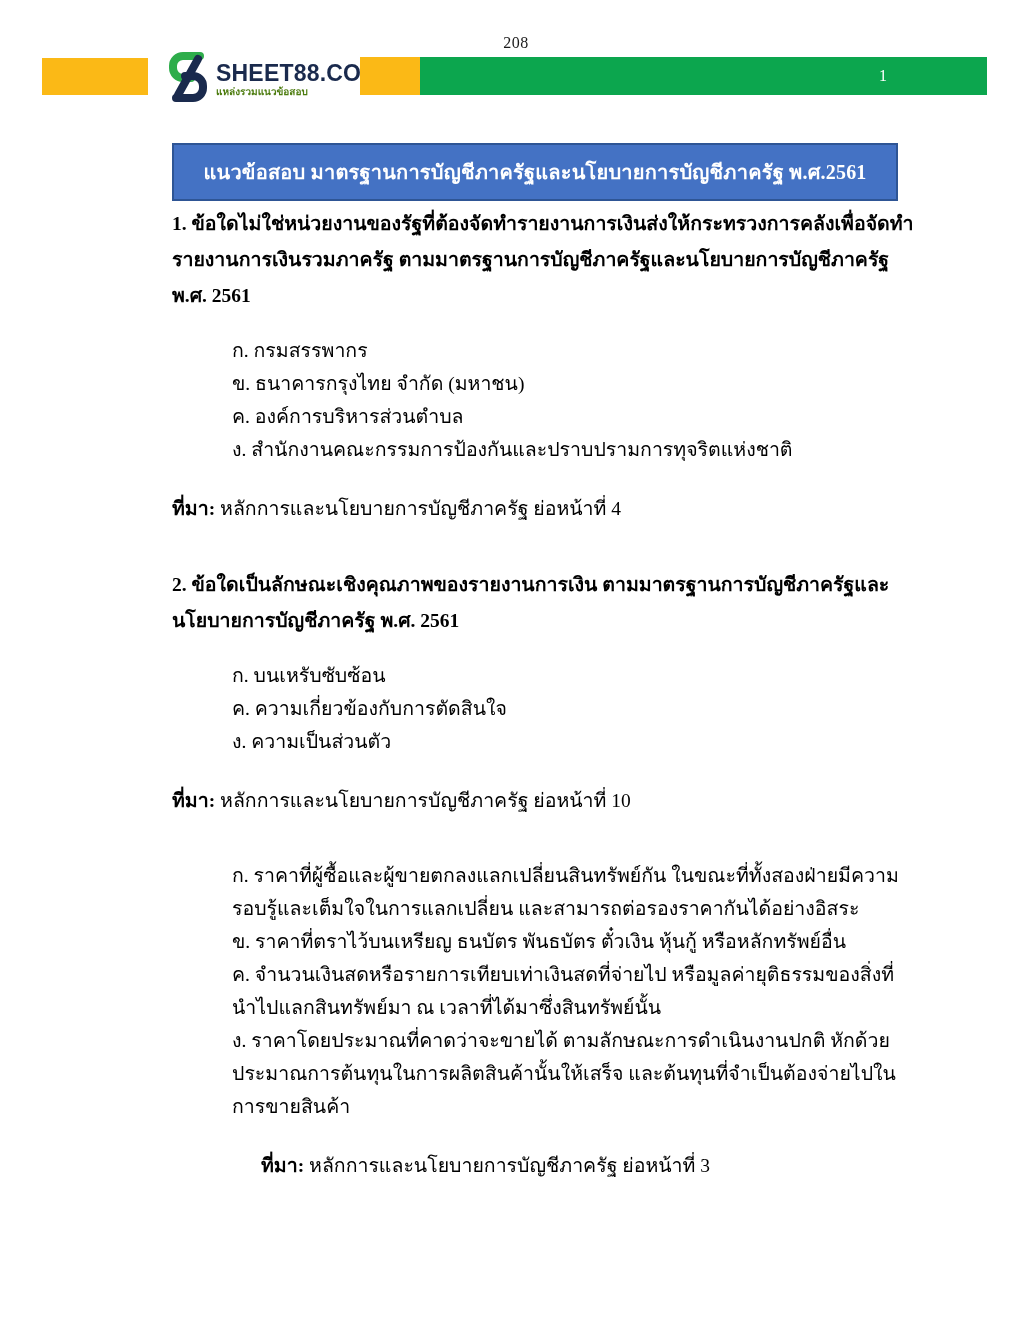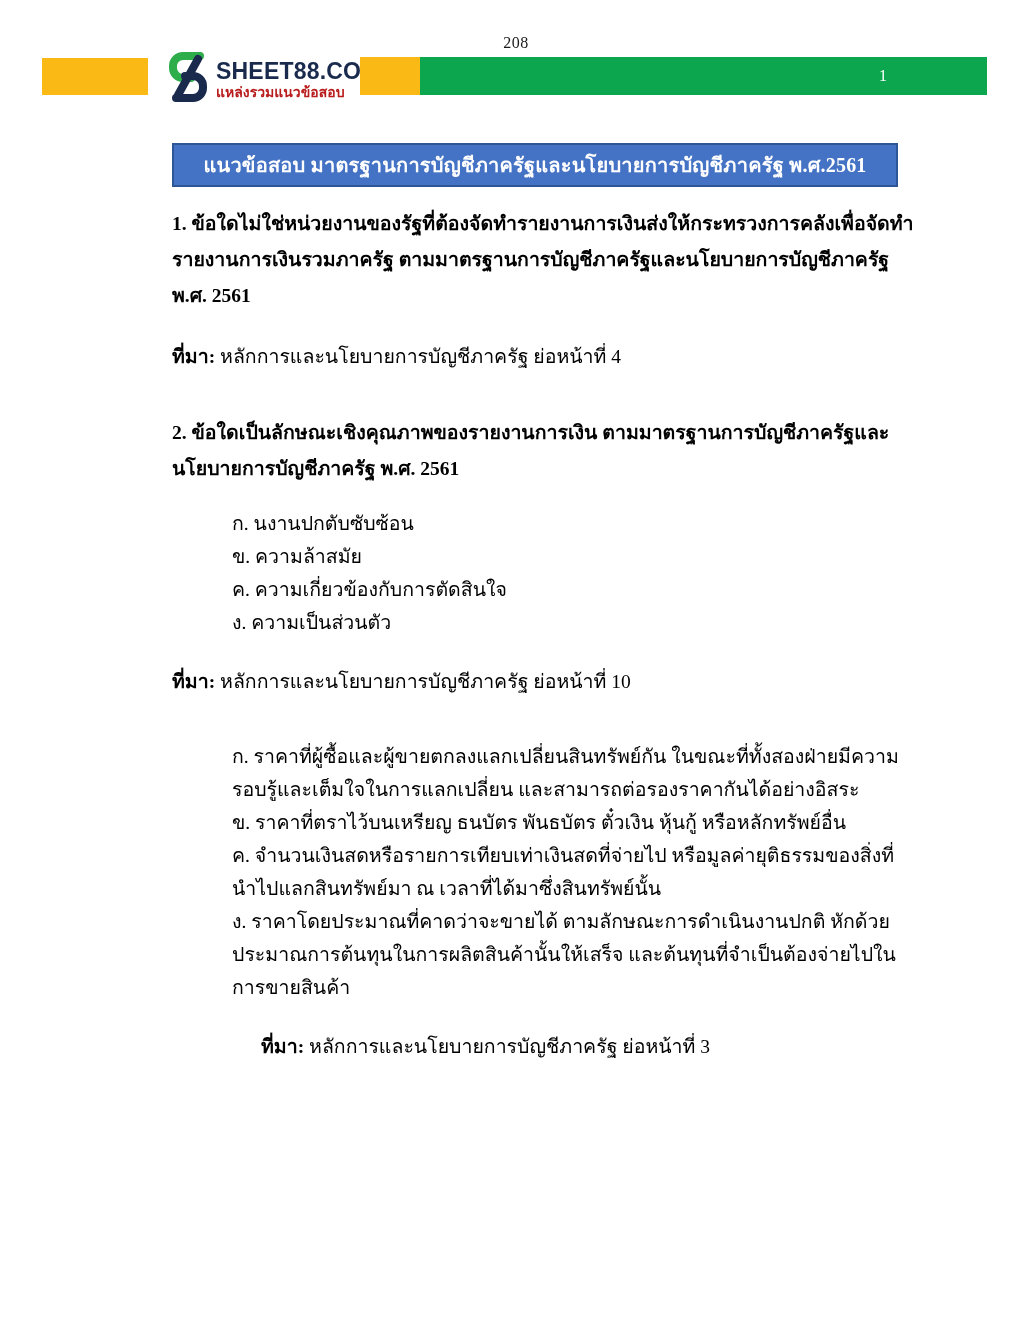--- a/index.html
+++ b/index.html
@@ -27,40 +27,40 @@
     position: absolute; left: 168px; top: 52px; height: 54px;
     display: flex; align-items: center; gap: 8px;
   }
   .logo-text { display: flex; flex-direction: column; line-height: 1.05; }
   .logo-name {
     font-family: "Liberation Sans", "DejaVu Sans", sans-serif;
     font-weight: bold; font-size: 23px; color: #1A2A4D; letter-spacing: 0.2px;
   }
   .logo-tagline {
     font-family: "Liberation Sans", "DejaVu Sans", sans-serif;
-    font-weight: bold; font-size: 14px; color: #b91c1c; margin-top: 2px;
+    font-weight: bold; font-size: 10px; color: #4d7c0f; margin-top: 2px;
   }
   .yellow-block-mid {
     position: absolute; left: 360px; top: 57px; width: 60px; height: 38px;
     background: #FBB916;
   }
   .green-page-bar {
     position: absolute; left: 420px; top: 57px; width: 567px; height: 38px;
     background: #0CA64E;
     display: flex; align-items: center; justify-content: flex-end;
     padding-right: 100px;
   }
   .green-page-bar .bar-page-number {
     color: #ffffff; font-size: 16px;
     font-family: "Liberation Serif", "DejaVu Serif", serif;
   }
 
   
   .title-bar {
-    position: absolute; left: 172px; top: 143px; width: 726px; height: 44px;
+    position: absolute; left: 172px; top: 143px; width: 726px; height: 58px;
     background: #4472C4; border: 2px solid #2E5595;
     display: flex; align-items: center; justify-content: center;
   }
   .title-bar .title-text {
     color: #ffffff; font-weight: bold; font-size: 20px; letter-spacing: 0.2px;
   }
 
   
   .content {
     position: absolute; left: 172px; top: 206px; width: 742px;
@@ -110,28 +110,33 @@
   </div>
 
   <div class="title-bar">
     <span class="title-text">แนวข้อสอบ มาตรฐานการบัญชีภาครัฐและนโยบายการบัญชีภาครัฐ พ.ศ.2561</span>
   </div>
 
   <div class="content">
 
     <section class="question">
       <p class="q-text">1. ข้อใดไม่ใช่หน่วยงานของรัฐที่ต้องจัดทำรายงานการเงินส่งให้กระทรวงการคลังเพื่อจัดทำรายงานการเงินรวมภาครัฐ ตามมาตรฐานการบัญชีภาครัฐและนโยบายการบัญชีภาครัฐ พ.ศ. 2561</p>
+      <div class="options">
+        <p class="option">ก. กรมสรรพากร</p>
+        <p class="option">ข. ธนาคารกรุงไทย จำกัด (มหาชน)</p>
+        <p class="option">ค. องค์การบริหารส่วนตำบล</p>
+        <p class="option">ง. สำนักงานคณะกรรมการป้องกันและปราบปรามการทุจริตแห่งชาติ</p>
+      </div>
       <p class="source"><span class="src-label">ที่มา:</span><span> หลักการและนโยบายการบัญชีภาครัฐ ย่อหน้าที่ 4</span></p>
     </section>
 
     <section class="question">
       <p class="q-text">2. ข้อใดเป็นลักษณะเชิงคุณภาพของรายงานการเงิน ตามมาตรฐานการบัญชีภาครัฐและนโยบายการบัญชีภาครัฐ พ.ศ. 2561</p>
       <div class="options">
-        <p class="option">ก. นงานปกตับซับซ้อน</p>
-        <p class="option">ข. ความล้าสมัย</p>
+        <p class="option">ก. บนเหรับซับซ้อน</p>
         <p class="option">ค. ความเกี่ยวข้องกับการตัดสินใจ</p>
         <p class="option">ง. ความเป็นส่วนตัว</p>
       </div>
       <p class="source"><span class="src-label">ที่มา:</span><span> หลักการและนโยบายการบัญชีภาครัฐ ย่อหน้าที่ 10</span></p>
     </section>
 
     <section class="question">
       <div class="options">
         <p class="option">ก. ราคาที่ผู้ซื้อและผู้ขายตกลงแลกเปลี่ยนสินทรัพย์กัน ในขณะที่ทั้งสองฝ่ายมีความรอบรู้และเต็มใจในการแลกเปลี่ยน และสามารถต่อรองราคากันได้อย่างอิสระ</p>
         <p class="option">ข. ราคาที่ตราไว้บนเหรียญ ธนบัตร พันธบัตร ตั๋วเงิน หุ้นกู้ หรือหลักทรัพย์อื่น</p>

